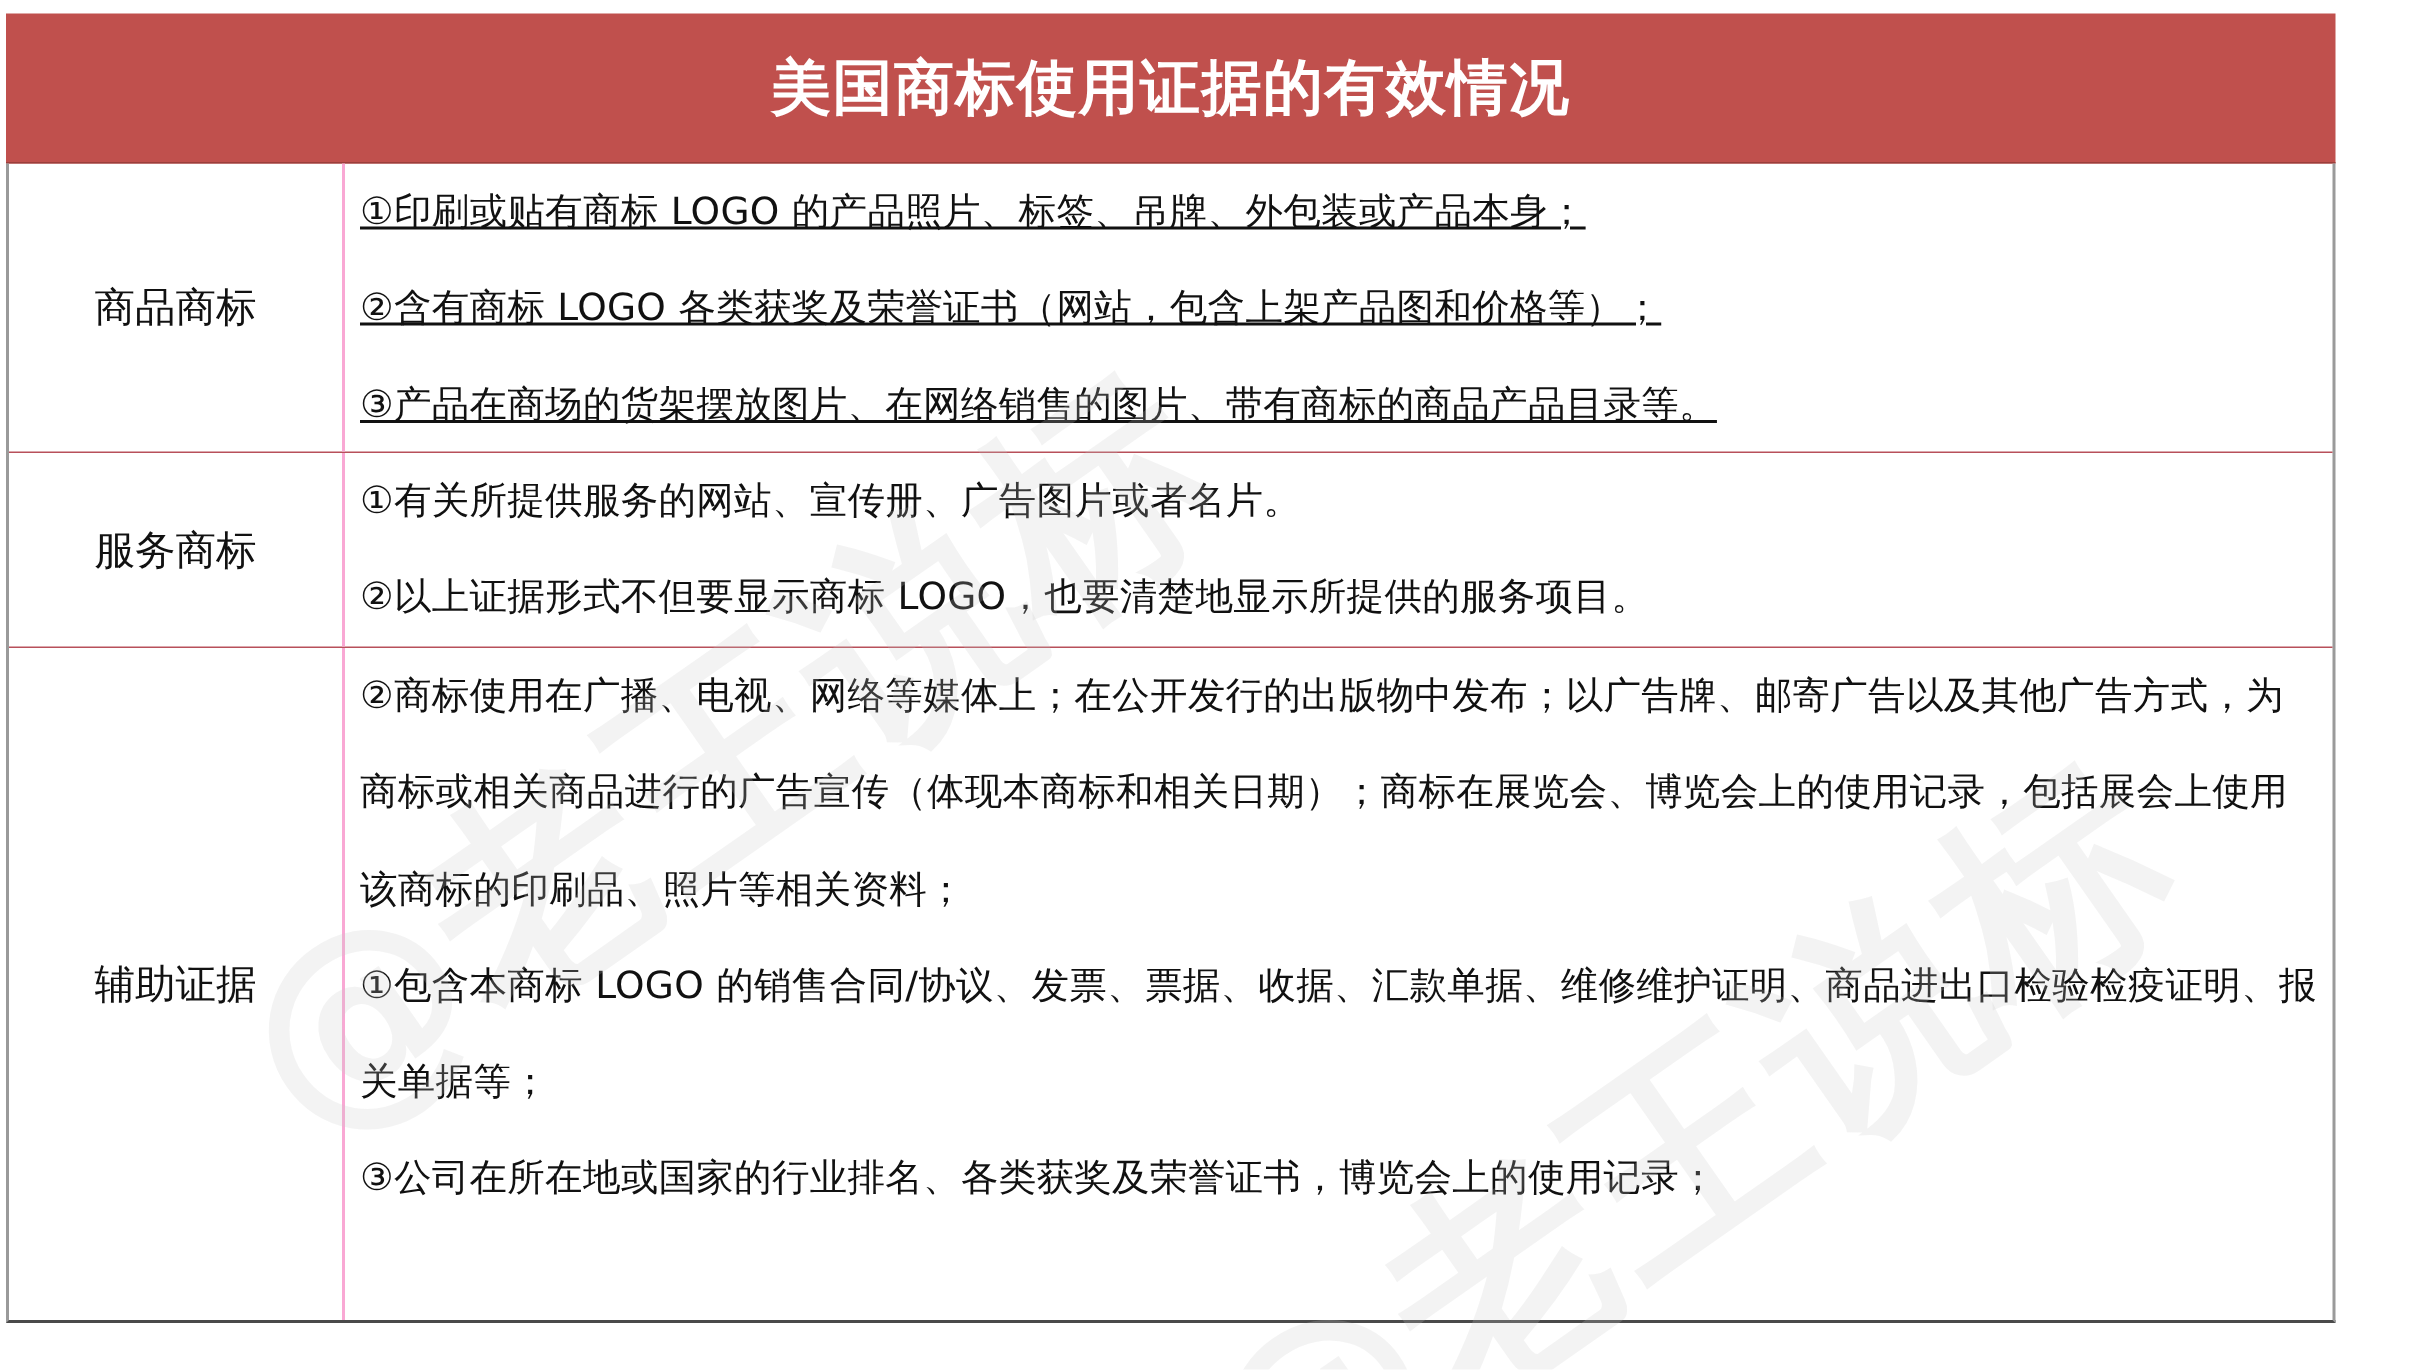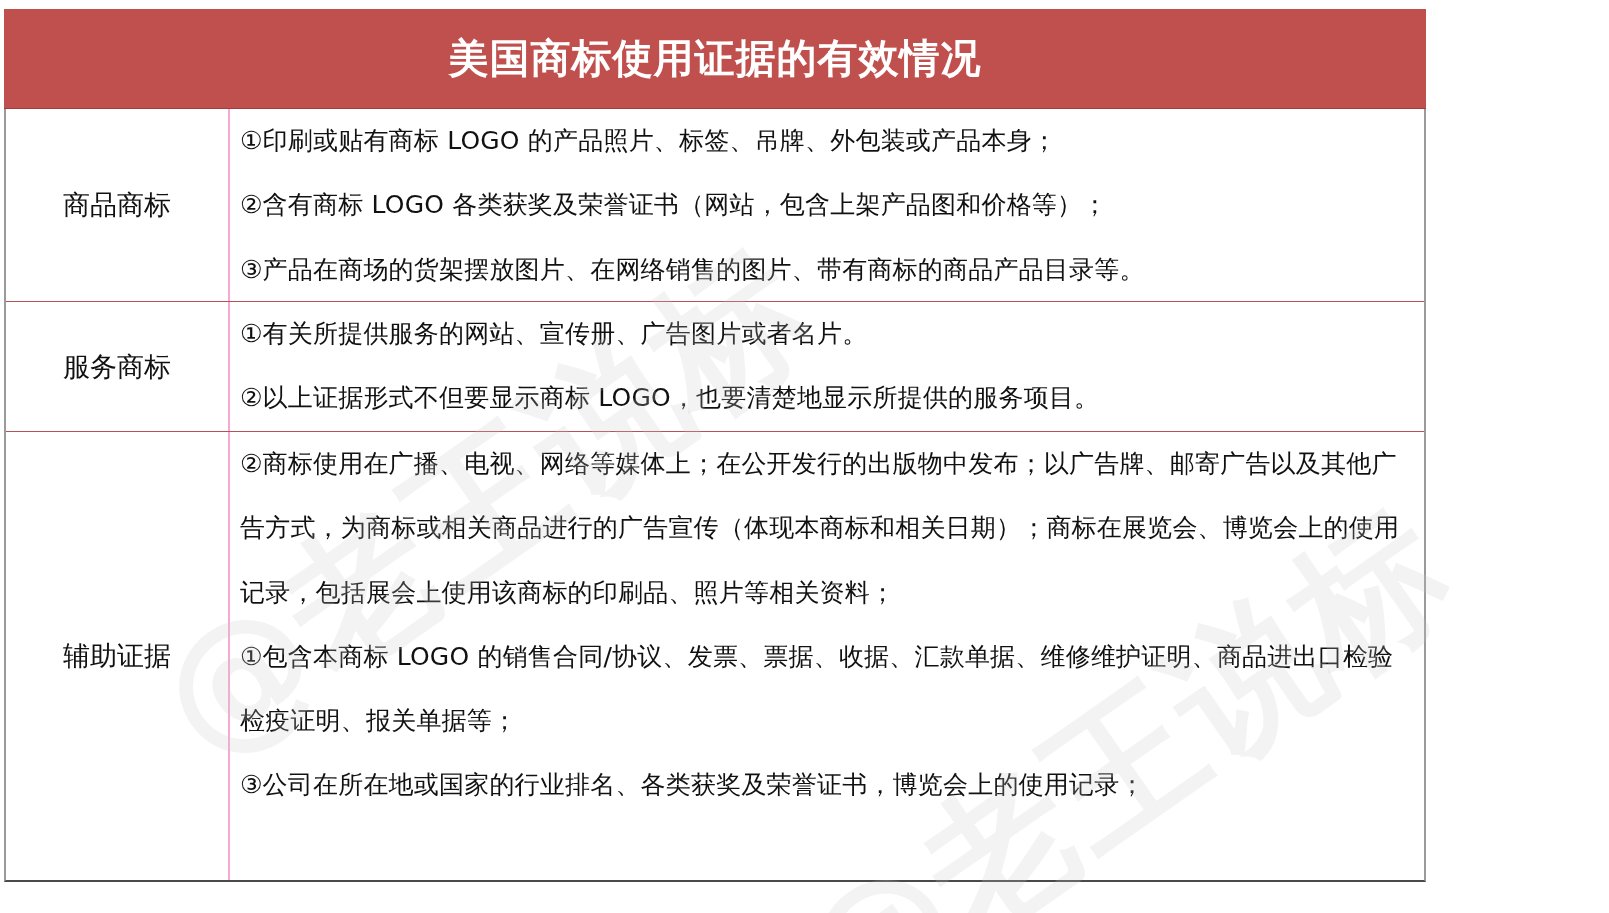--- a/index.html
+++ b/index.html
@@ -12,21 +12,21 @@
       height: 913px;
       position: relative;
       overflow: hidden;
       font-family: "DejaVu Sans", "Liberation Sans", sans-serif;
       color: #111111;
     }
     .sheet {
       position: absolute;
       left: 4px;
       top: 9px;
-      width: 1422px;
+      width: 1553px;
     }
     .title-bar {
       height: 99px;
       background: #C0504D;
       border-bottom: 1px solid #9b3f3c;
       display: flex;
       align-items: center;
       justify-content: center;
     }
     .title-text {
@@ -63,21 +63,21 @@
       font-size: 25px;
       line-height: 64.3px;
       color: #111111;
       letter-spacing: 0.2px;
     }
     .item {
       margin: 0;
       padding: 0;
     }
     .row-goods { height: 192px; }
-    .row-goods .content-cell { padding-top: 0px; }
+    .row-goods .content-cell { padding-top: 0px; text-decoration: underline; }
     .row-service { height: 129px; }
     .row-service .content-cell { padding-top: 0px; }
     .row-aux { height: 448px; }
     .row-aux .content-cell { padding-top: 0px; }
 
     .watermark {
       position: absolute;
       font-size: 150px;
       color: rgba(200, 200, 200, 0.22);
       font-weight: bold;

